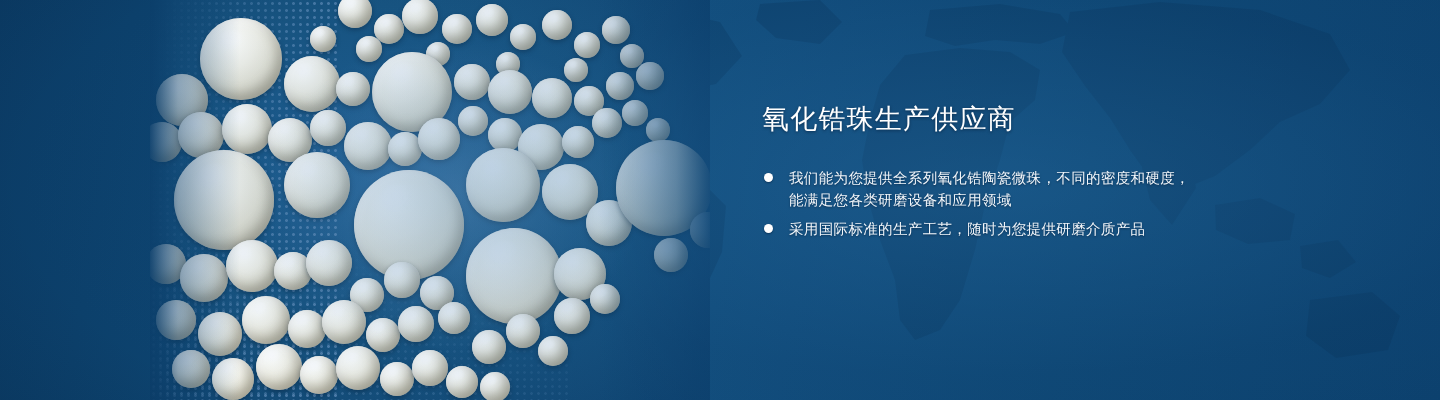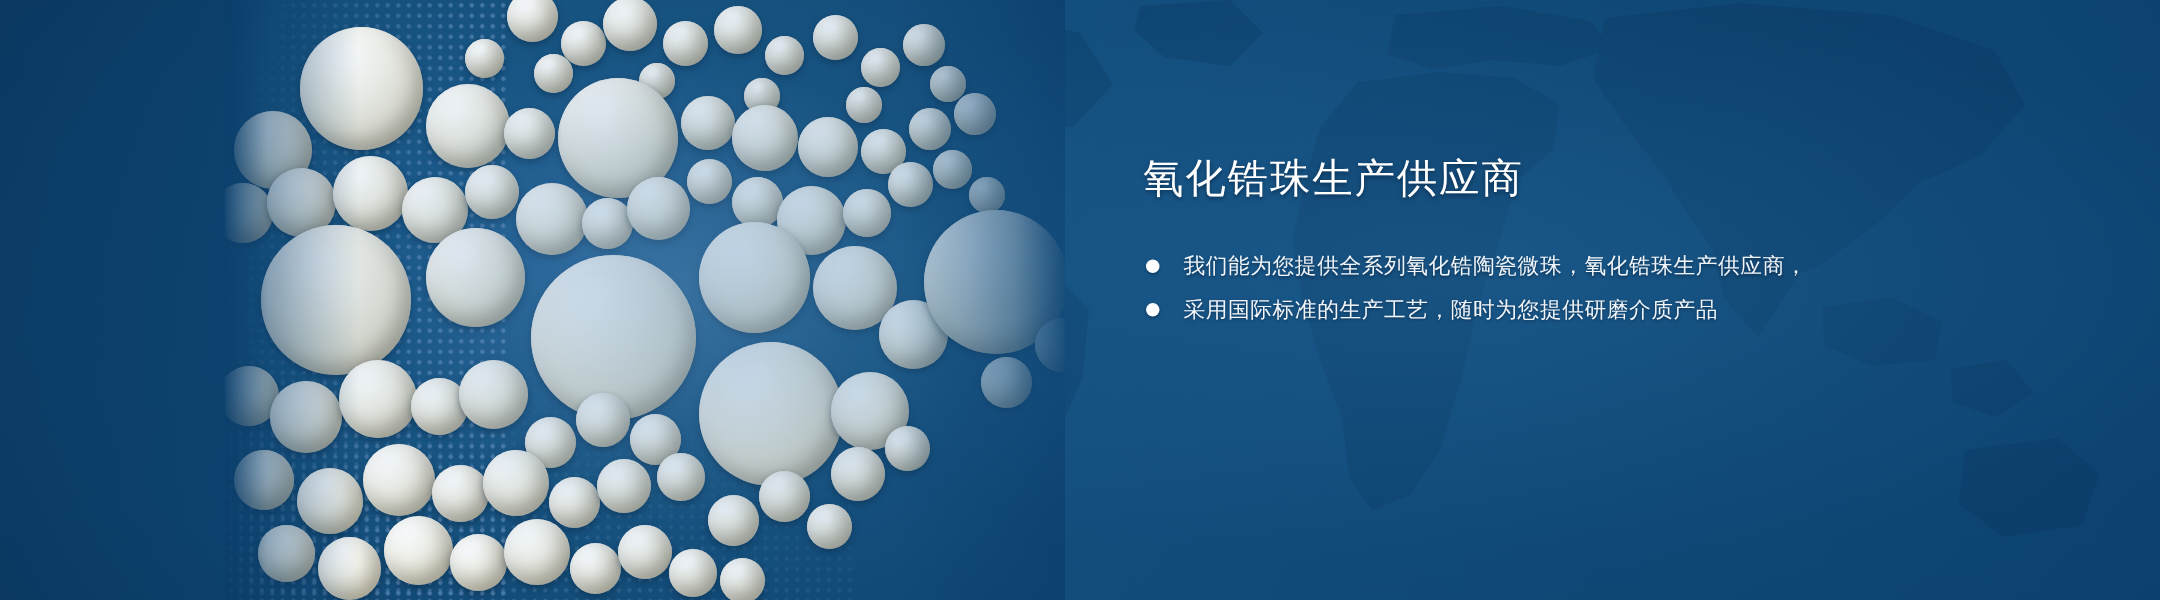--- a/index.html
+++ b/index.html
@@ -308,21 +308,22 @@
   </div>
 
   <div class="vignette"></div>
 
   <div class="content">
     <div class="headline">氧化锆珠生产供应商</div>
 
     <ul class="bullets">
       <li class="bullet">
         <span class="dot"></span>
-        <span>我们能为您提供全系列氧化锆陶瓷微珠，氧化锆珠生产供应商，</span>
+        <span>我们能为您提供全系列氧化锆陶瓷微珠，不同的密度和硬度，</span>
+        <span class="line2">能满足您各类研磨设备和应用领域</span>
       </li>
       <li class="bullet">
         <span class="dot"></span>
         <span>采用国际标准的生产工艺，随时为您提供研磨介质产品</span>
       </li>
     </ul>
   </div>
 
 </div>
 

